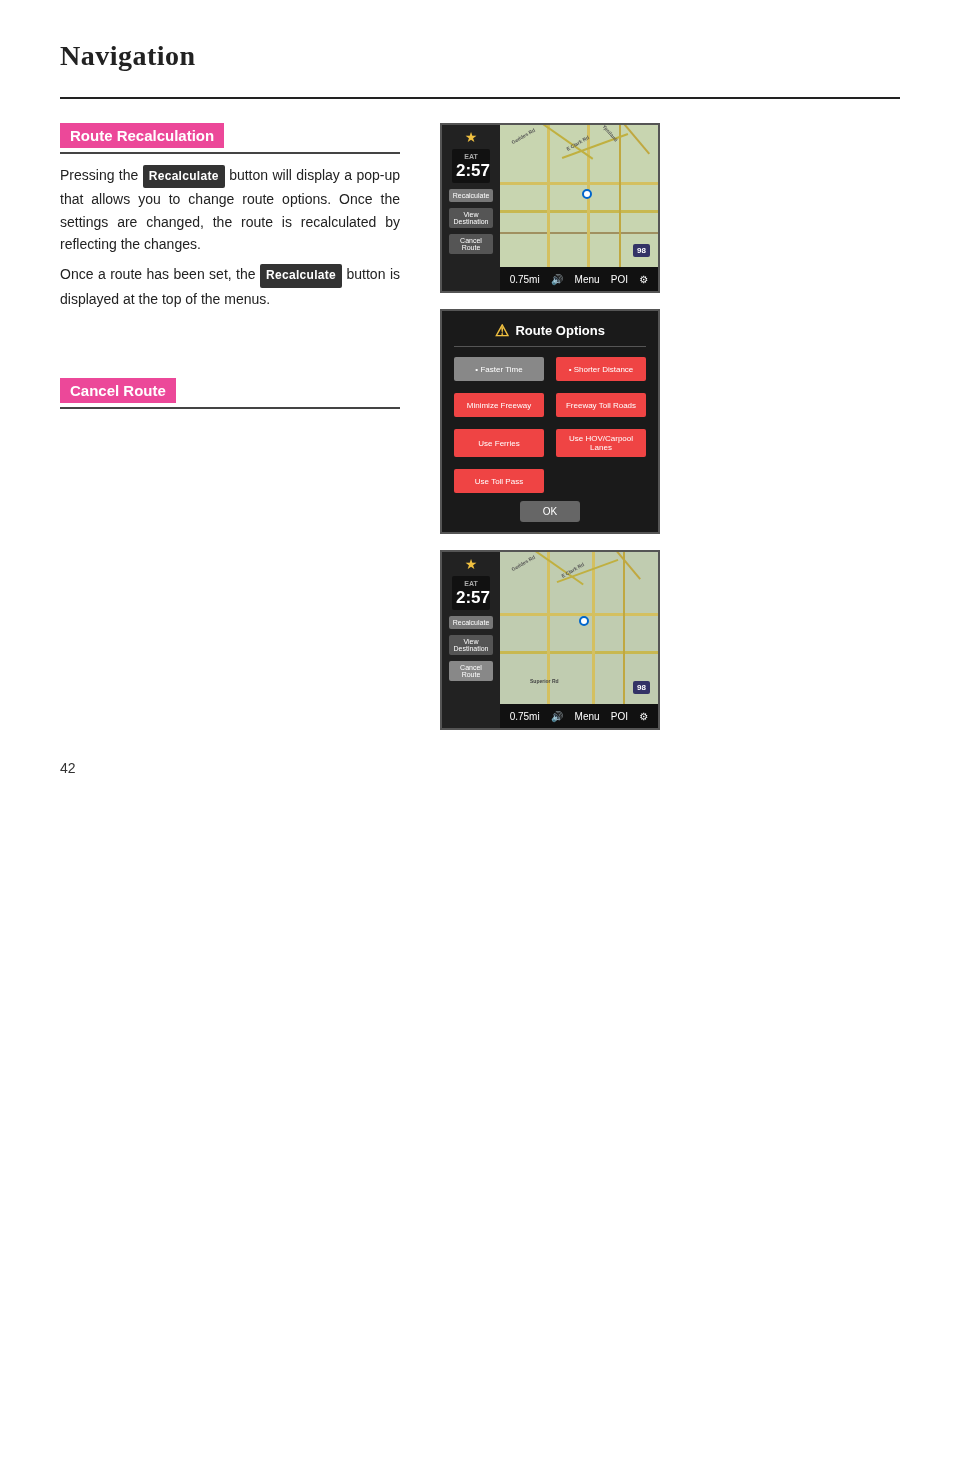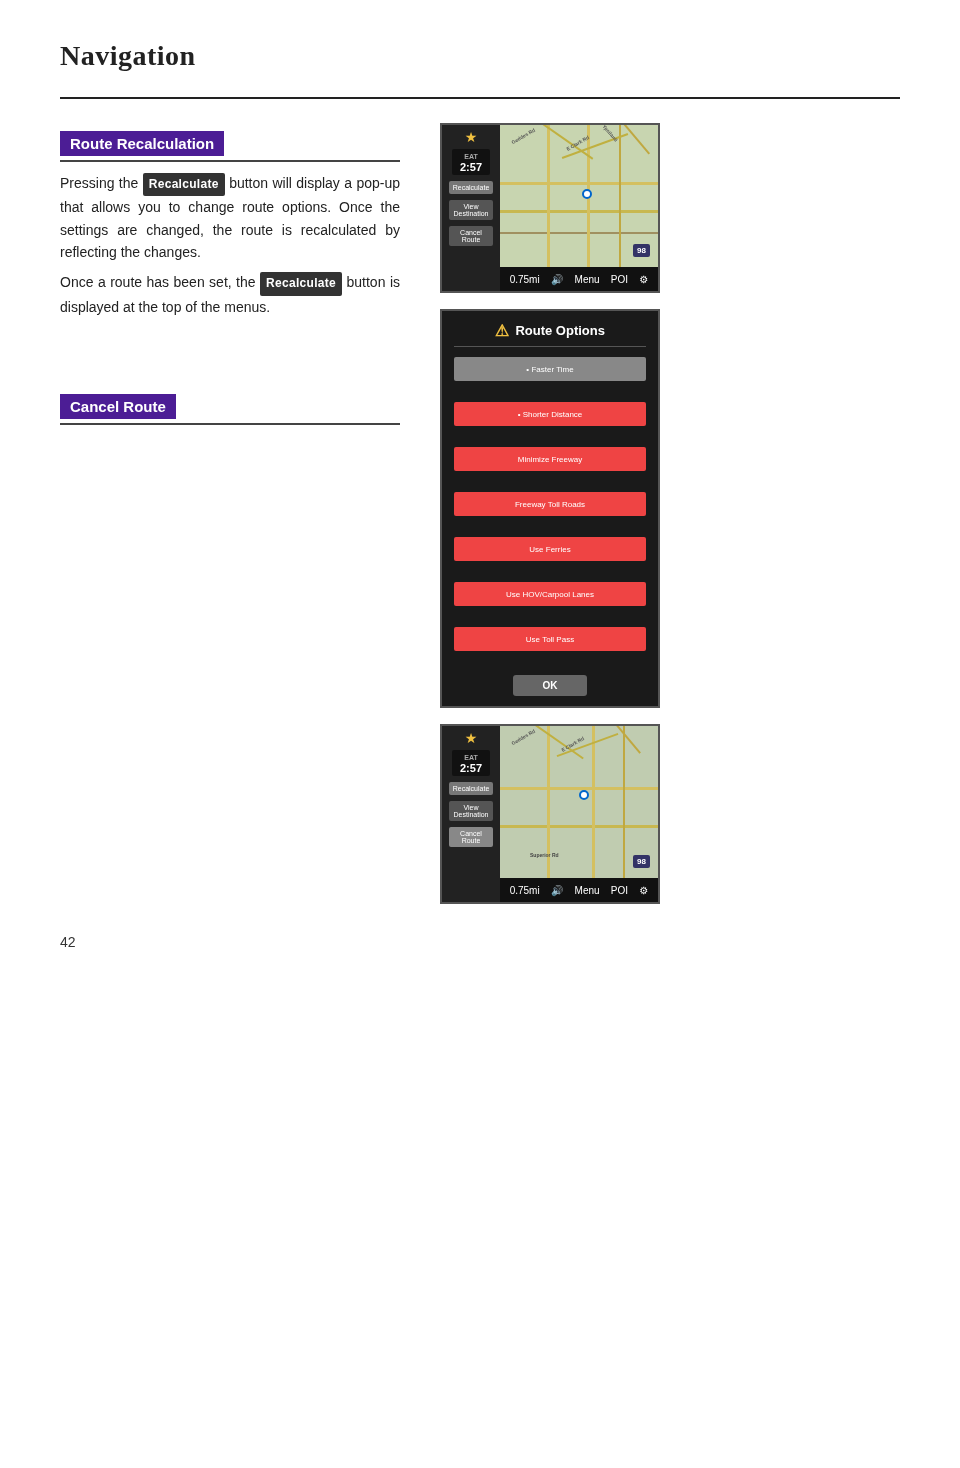--- a/index.html
+++ b/index.html
@@ -35,28 +35,27 @@
     .left-column {
       flex: 0 0 340px;
     }
     .right-column {
       flex: 1;
       display: flex;
       flex-direction: column;
       gap: 16px;
     }
     .section-header {
-      background: #4c1d95;
+      background: #ec4899;
       color: #fff;
       font-weight: bold;
       font-size: 15px;
       padding: 4px 10px;
       margin-bottom: 2px;
       display: inline-block;
-      margin-top: 8px;
     }
     .section-rule {
       border: none;
       border-top: 2px solid #444;
       margin-bottom: 10px;
       margin-top: 2px;
     }
     .body-text {
       font-size: 14px;
       line-height: 1.6;
@@ -111,21 +110,21 @@
       background: #111;
       color: #fff;
       font-size: 9px;
       font-weight: bold;
       padding: 2px 4px;
       border-radius: 2px;
       width: 38px;
       text-align: center;
     }
     .map-time-badge .time-num {
-      font-size: 11px;
+      font-size: 17px;
       display: block;
     }
     .map-star {
       color: #f0c040;
       font-size: 14px;
     }
     .map-btn {
       background: #555;
       color: #fff;
       font-size: 7px;
@@ -182,48 +181,48 @@
       margin-bottom: 10px;
       padding-bottom: 6px;
       border-bottom: 1px solid #555;
     }
     .warning-icon {
       color: #f0c040;
       font-size: 16px;
     }
     .options-grid {
       display: grid;
-      grid-template-columns: 1fr;
-      gap: 21px;
-      margin-bottom: 24px;
+      grid-template-columns: 1fr 1fr;
+      gap: 12px;
+      margin-bottom: 8px;
     }
     .option-btn {
       background: #ef4444;
       color: #fff;
       font-size: 8px;
       padding: 5px 4px;
       text-align: center;
       border-radius: 2px;
       display: flex;
       align-items: center;
       justify-content: center;
       min-height: 24px;
     }
     .option-btn.selected {
       background: #888;
     }
     .ok-btn {
       background: #666;
       color: #fff;
       font-size: 10px;
-      font-weight: bold;
+      font-weight: normal;
       text-align: center;
       padding: 5px 20px;
       border-radius: 3px;
-      width: 74px;
+      width: 60px;
       margin: 0 auto;
       display: block;
     }
     .dialog-bottom-bar {
       display: flex;
       justify-content: center;
       margin-top: 4px;
     }
     
     .map-road-horiz {

